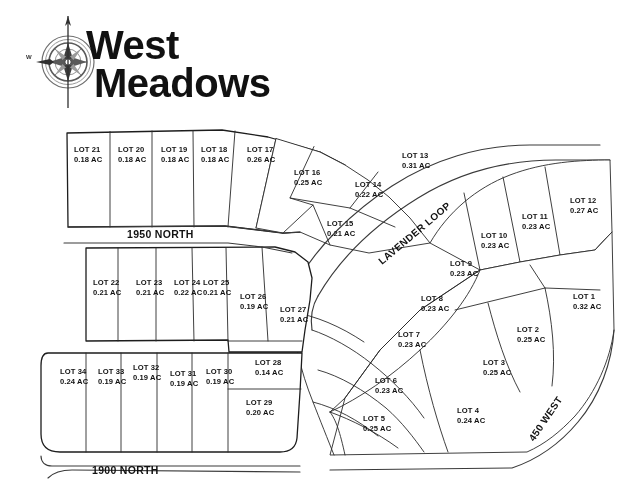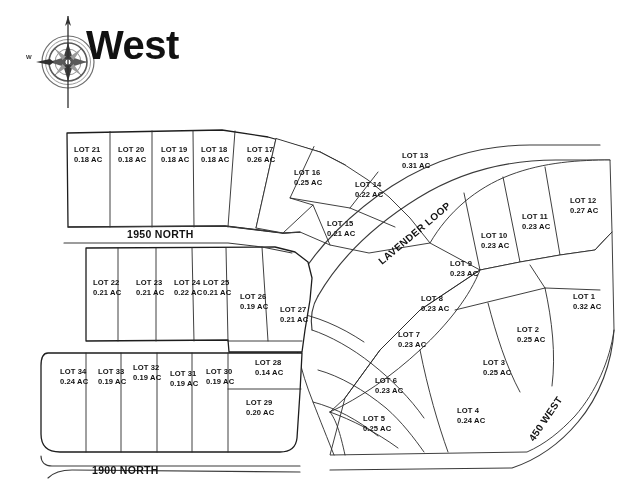--- a/index.html
+++ b/index.html
@@ -274,16 +274,17 @@
         <polygon points="13.4,13.4 2,5.5 5.5,2" fill="#9a9a9a"></polygon>
         <circle r="3.2" fill="#ffffff" stroke="#3c3c3c" stroke-width="1"></circle>
       </g>
       <line x1="34" y1="2" x2="34" y2="94" stroke="#2f2f2f" stroke-width="1.3"></line>
       <polygon points="34,2 37,12 34,9 31,12" fill="#2f2f2f"></polygon>
       <polygon points="2,48 16,45 20,48 16,51" fill="#2f2f2f"></polygon>
     </svg>
     <div class="compass-w">W</div>
     <div class="logo-title">
       <span class="line1">West</span>
+      <span class="line2">Meadows</span>
     </div>
   </div>
 
 </div>
 
 </body></html>

